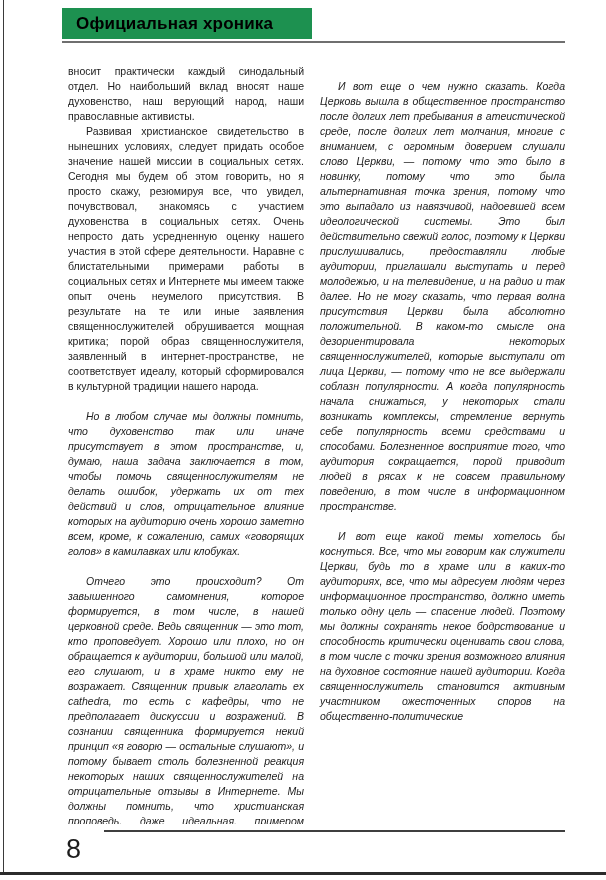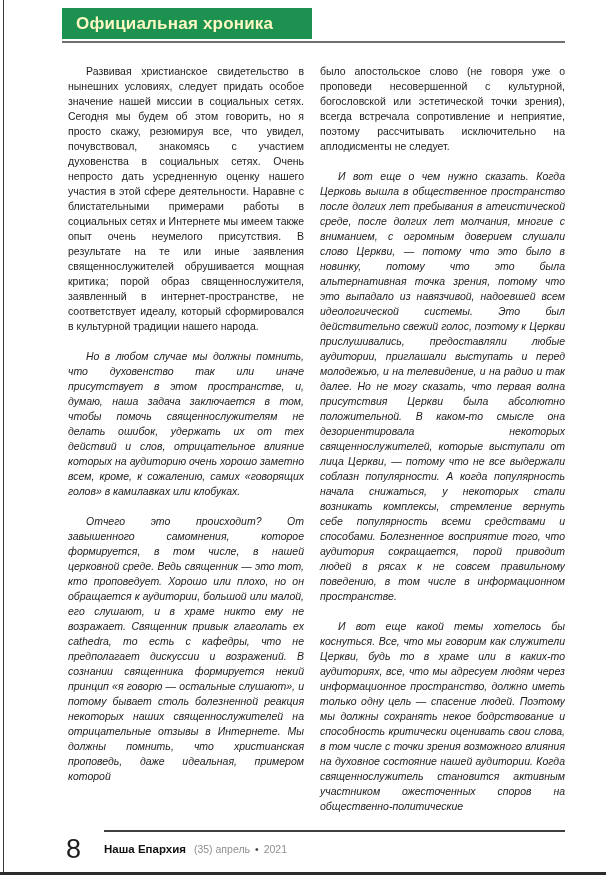--- a/index.html
+++ b/index.html
@@ -34,21 +34,21 @@
     position: absolute;
     left: 62px; top: 8px;
     width: 250px; height: 31px;
     background: #1d9150;
     display: flex;
     align-items: center;
     box-sizing: border-box;
     padding-left: 14px;
   }
   .banner .title {
-    color: #fef9c3;
+    color: #000000;
     font-size: 17px;
     font-weight: bold;
     letter-spacing: 0.2px;
     white-space: nowrap;
   }
   .header-rule {
     position: absolute;
     left: 62px; top: 41px;
     width: 503px; height: 2px;
     background: #6f6f6f;
@@ -127,33 +127,27 @@
   <div class="frame-left"></div>
   <div class="frame-bottom"></div>
 
   <div class="banner">
     <span class="title">Официальная хроника</span>
   </div>
   <div class="header-rule"></div>
 
   <div class="content">
     <div class="col">
+      <p class="para">вносит практически каждый синодальный отдел. Но наибольший вклад вносят наше духовенство, наш верующий народ, наши православные активисты.</p>
       <p class="para indent">Развивая христианское свидетельство в нынешних условиях, следует придать особое значение нашей миссии в социальных сетях. Сегодня мы будем об этом говорить, но я просто скажу, резюмируя все, что увидел, почувствовал, знакомясь с участием духовенства в социальных сетях. Очень непросто дать усредненную оценку нашего участия в этой сфере деятельности. Наравне с блистательными примерами работы в социальных сетях и Интернете мы имеем также опыт очень неумелого присутствия. В результате на те или иные заявления священнослужителей обрушивается мощная критика; порой образ священнослужителя, заявленный в интернет-пространстве, не соответствует идеалу, который сформировался в культурной традиции нашего народа.</p>
       <p class="para indent gap">Но в любом случае мы должны помнить, что духовенство так или иначе присутствует в этом пространстве, и, думаю, наша задача заключается в том, чтобы помочь священнослужителям не делать ошибок, удержать их от тех действий и слов, отрицательное влияние которых на аудиторию очень хорошо заметно всем, кроме, к сожалению, самих «говорящих голов» в камилавках или клобуках.</p>
       <p class="para indent gap">Отчего это происходит? От завышенного самомнения, которое формируется, в том числе, в нашей церковной среде. Ведь священник — это тот, кто проповедует. Хорошо или плохо, но он обращается к аудитории, большой или малой, его слушают, и в храме никто ему не возражает. Священник привык глаголать ex cathedra, то есть с кафедры, что не предполагает дискуссии и возражений. В сознании священника формируется некий принцип «я говорю — остальные слушают», и потому бывает столь болезненной реакция некоторых наших священнослужителей на отрицательные отзывы в Интернете. Мы должны помнить, что христианская проповедь, даже идеальная, примером которой</p>
     </div>
     <div class="col col-right">
-      <p class="para">было апостольское слово (не говоря уже о проповеди несовершенной с культурной, богословской или эстетической точки зрения), всегда встречала сопротивление и неприятие, поэтому рассчитывать исключительно на аплодисменты не следует.</p>
       <p class="para indent gap">И вот еще о чем нужно сказать. Когда Церковь вышла в общественное пространство после долгих лет пребывания в атеистической среде, после долгих лет молчания, многие с вниманием, с огромным доверием слушали слово Церкви, — потому что это было в новинку, потому что это была альтернативная точка зрения, потому что это выпадало из навязчивой, надоевшей всем идеологической системы. Это был действительно свежий голос, поэтому к Церкви прислушивались, предоставляли любые аудитории, приглашали выступать и перед молодежью, и на телевидение, и на радио и так далее. Но не могу сказать, что первая волна присутствия Церкви была абсолютно положительной. В каком-то смысле она дезориентировала некоторых священнослужителей, которые выступали от лица Церкви, — потому что не все выдержали соблазн популярности. А когда популярность начала снижаться, у некоторых стали возникать комплексы, стремление вернуть себе популярность всеми средствами и способами. Болезненное восприятие того, что аудитория сокращается, порой приводит людей в рясах к не совсем правильному поведению, в том числе в информационном пространстве.</p>
       <p class="para indent gap">И вот еще какой темы хотелось бы коснуться. Все, что мы говорим как служители Церкви, будь то в храме или в каких-то аудиториях, все, что мы адресуем людям через информационное пространство, должно иметь только одну цель — спасение людей. Поэтому мы должны сохранять некое бодрствование и способность критически оценивать свои слова, в том числе с точки зрения возможного влияния на духовное состояние нашей аудитории. Когда священнослужитель становится активным участником ожесточенных споров на общественно-политические</p>
     </div>
   </div>
 
   <span class="pagenum">8</span>
   <div class="footer-rule"></div>
-  <div class="footer-line">
-    <span class="journal">Наша Епархия</span>
-    <span class="issue">(35) апрель</span>
-    <span class="sep">•</span>
-    <span class="year">2021</span>
-  </div>
 
 </div>
 
 </body></html>

